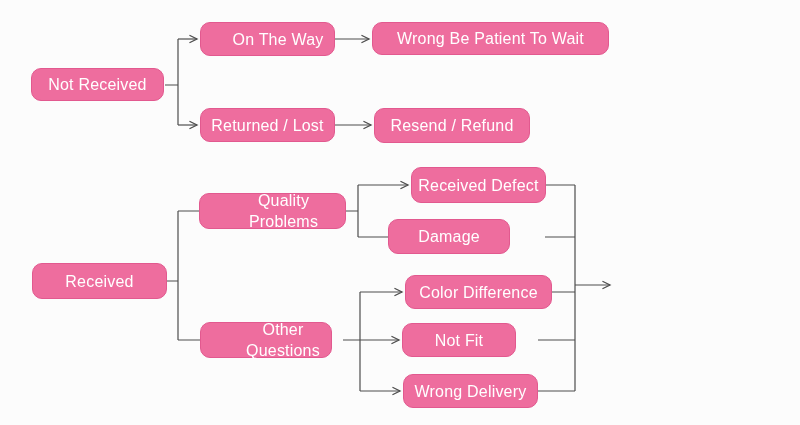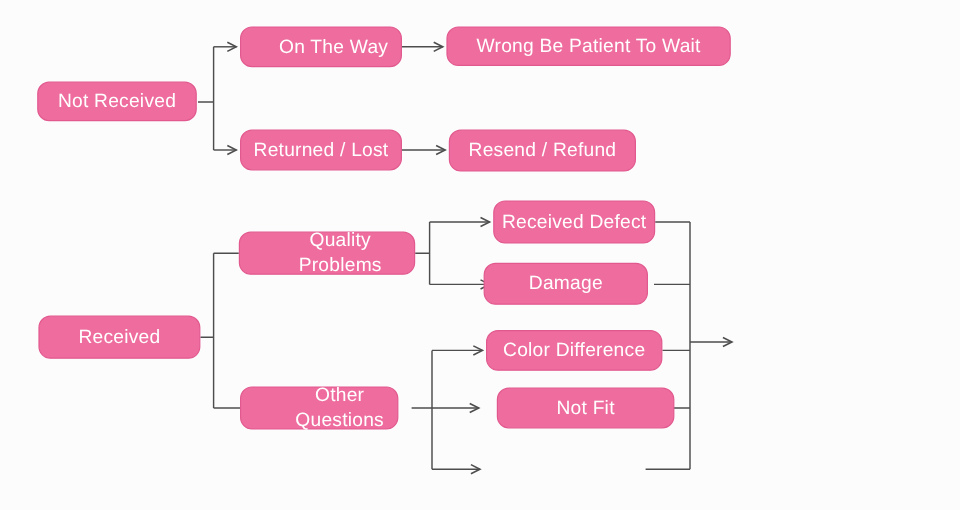--- a/index.html
+++ b/index.html
@@ -86,21 +86,22 @@
   <div class="node" style="left:374px; top:108px; width:156px; height:35px;">Resend / Refund</div>
 
   <div class="node" style="left:32px; top:263px; width:135px; height:36px;">Received</div>
 
   <div class="node" style="left:199px; top:193px; width:147px; height:36px;padding-left:28px;">Quality Problems</div>
 
   <div class="node" style="left:200px; top:322px; width:132px; height:36px;padding-left:40px;">Other Questions</div>
 
   <div class="node" style="left:411px; top:167px; width:135px; height:36px;">Received Defect</div>
 
-  <div class="node" style="left:403px; top:219px; width:137px; height:35px;">Damage</div>
+  <div class="node" style="left:388px; top:219px; width:122px; height:35px;">Damage</div>
 
   <div class="node" style="left:405px; top:275px; width:147px; height:34px;">Color Difference</div>
 
-  <div class="node" style="left:414px; top:323px; width:148px; height:34px;">Not Fit</div>
+  <div class="node" style="left:402px; top:323px; width:114px; height:34px;">Not Fit</div>
 
+  <div class="node" style="left:403px; top:374px; width:135px; height:34px;">Wrong Delivery</div>
 
 
 </div>
 
 </body></html>

